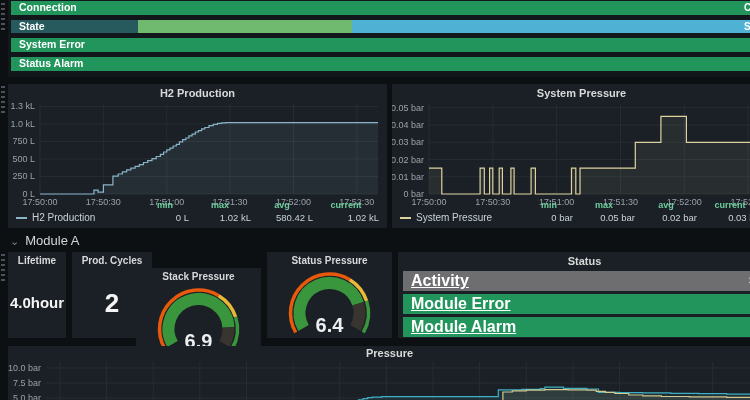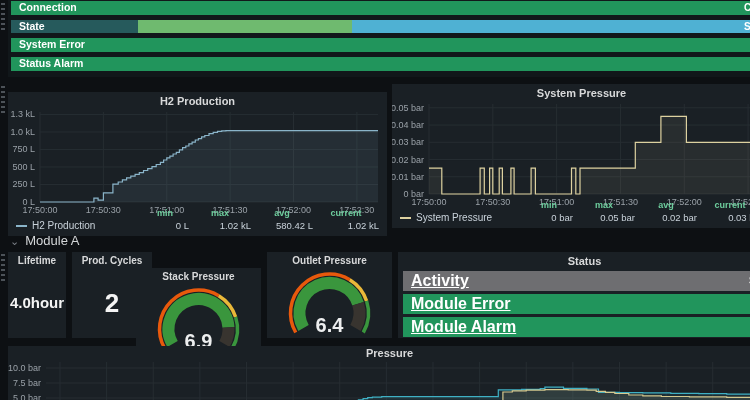--- a/index.html
+++ b/index.html
@@ -21,21 +21,21 @@
   .tlabel{
     position:absolute;left:8px;top:0;line-height:13.5px;
     font-size:10.5px;font-weight:bold;color:#ffffff;
   }
   .edge{
     position:absolute;top:0;line-height:13.5px;
     font-size:10px;font-weight:bold;color:#ffffff;
   }
   .trow .edge{left:733px;}
   
-  #h2-panel{left:8px;top:92px;width:379px;height:144px;}
+  #h2-panel{left:8px;top:84px;width:379px;height:144px;}
   #sysp-panel{left:392px;top:84px;width:379px;height:144px;}
   .chart-svg{display:block;margin:0;}
   .legend{position:absolute;left:8px;right:8px;bottom:5px;}
   .lrow{display:grid;grid-template-columns:1fr 48px 62px 62px 66px;align-items:center;}
   .lh{font-size:9px;font-weight:bold;color:#6ece9e;text-align:center;padding-bottom:2px;}
   .lv{font-size:9.5px;color:#c9d2da;text-align:right;}
   .lname{display:flex;align-items:center;gap:5px;font-size:10px;color:#c9d2da;}
   .swatch{display:inline-block;width:11px;height:2px;}
   
   #module-header{position:absolute;left:10px;top:232px;height:18px;display:flex;align-items:center;gap:6px;}
@@ -216,21 +216,21 @@
     </div>
   </div>
 <div id="stack-panel" class="panel stat-panel"><div class="ptitle">Stack Pressure</div><svg width="125" height="70" viewBox="0 0 125 70">
       <path d="M28.73 64.50 A39 39 0 0 1 82.70 11.64" stroke="#e8590c" stroke-width="3.5" fill="none"></path>
       <path d="M82.70 11.64 A39 39 0 0 1 99.59 32.95" stroke="#eab839" stroke-width="3.5" fill="none"></path>
       <path d="M99.59 32.95 A39 39 0 0 1 96.27 64.50" stroke="#3a963d" stroke-width="3.5" fill="none"></path>
       <path d="M36.52 60.00 A30 30 0 1 1 92.46 43.43" stroke="#3a963d" stroke-width="12" fill="none"></path>
       <path d="M92.46 43.43 A30 30 0 0 1 88.48 60.00" stroke="#38342f" stroke-width="12" fill="none"></path>
       <text x="62.5" y="64" text-anchor="middle" font-size="20" font-weight="bold" fill="#edeeef" font-family="&quot;Liberation Sans&quot;,sans-serif">6.9</text>
     </svg></div>
-<div id="outlet-panel" class="panel stat-panel"><div class="ptitle">Outlet Pressure</div><svg width="125" height="70" viewBox="0 0 125 70">
+<div id="outlet-panel" class="panel stat-panel"><div class="ptitle">Status Pressure</div><svg width="125" height="70" viewBox="0 0 125 70">
       <path d="M28.73 64.50 A39 39 0 0 1 82.70 11.64" stroke="#e8590c" stroke-width="3.5" fill="none"></path>
       <path d="M82.70 11.64 A39 39 0 0 1 99.59 32.95" stroke="#eab839" stroke-width="3.5" fill="none"></path>
       <path d="M99.59 32.95 A39 39 0 0 1 96.27 64.50" stroke="#3a963d" stroke-width="3.5" fill="none"></path>
       <path d="M36.52 60.00 A30 30 0 1 1 91.03 35.73" stroke="#3a963d" stroke-width="12" fill="none"></path>
       <path d="M91.03 35.73 A30 30 0 0 1 88.48 60.00" stroke="#38342f" stroke-width="12" fill="none"></path>
       <text x="62.5" y="64" text-anchor="middle" font-size="20" font-weight="bold" fill="#edeeef" font-family="&quot;Liberation Sans&quot;,sans-serif">6.4</text>
     </svg></div>
 
 <div id="status-panel" class="panel">
   <div class="ptitle">Status</div>

